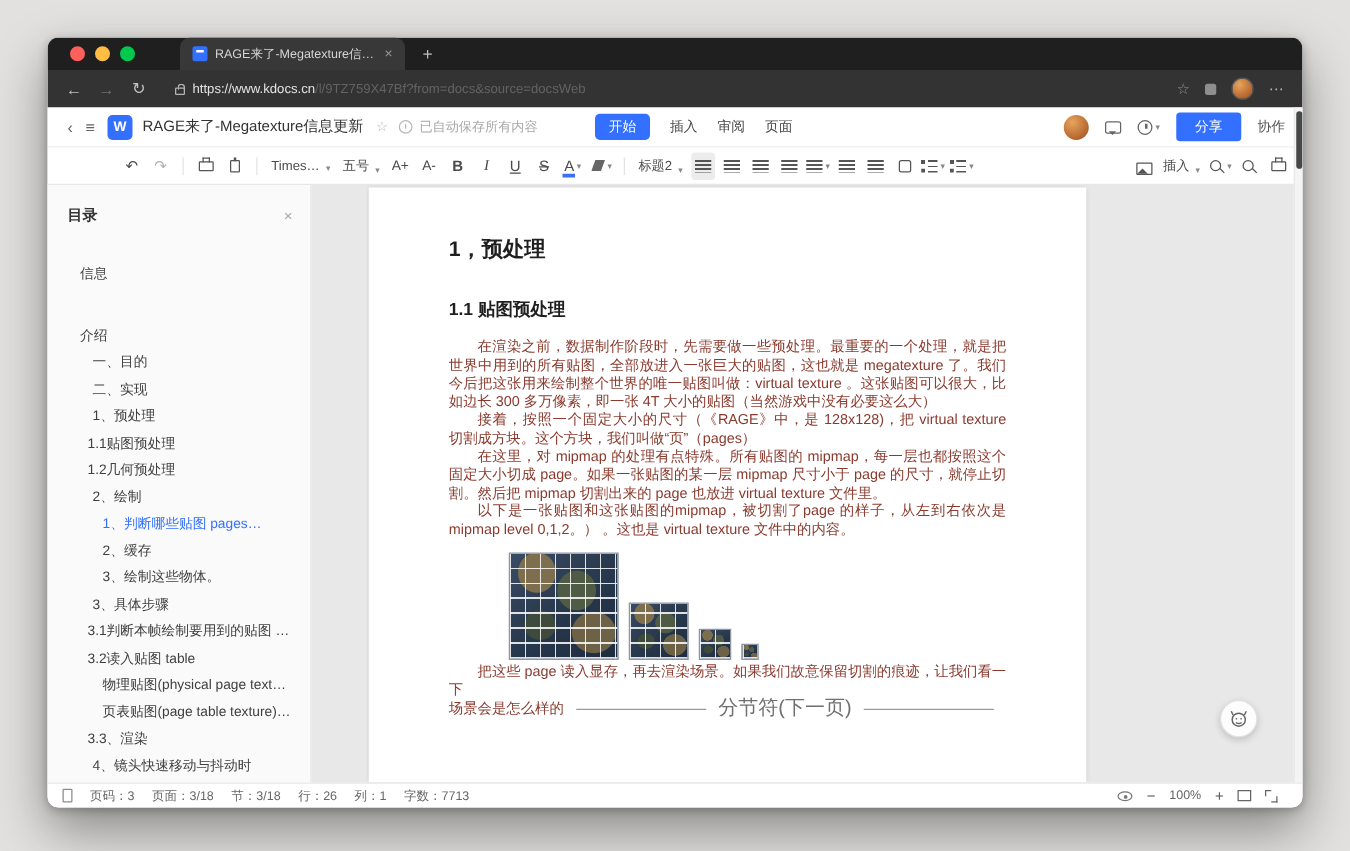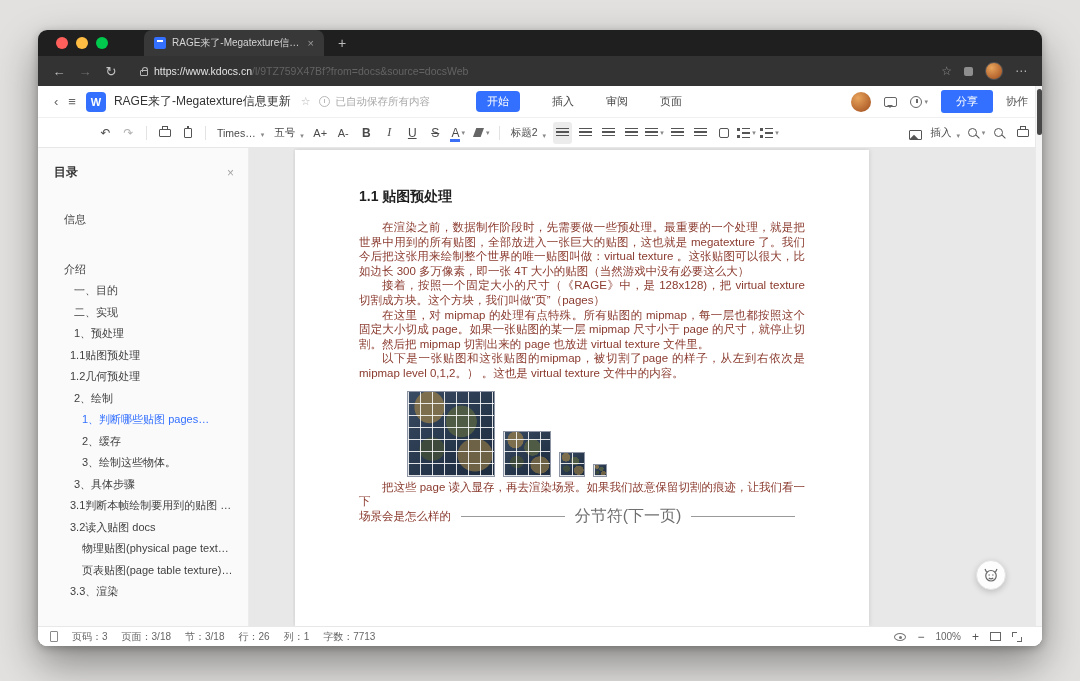--- a/index.html
+++ b/index.html
@@ -40,21 +40,21 @@
   .app { height:560px; background:#fff; position:relative; }
   .doc-header { height:32px; display:flex; align-items:center; padding:0 14px 0 16px; border-bottom:1px solid #f0f0f0; }
   .dh-ic { color:#666; font-size:13px; margin-right:10px; }
   .w-logo { width:20px; height:20px; border-radius:4px; background:#3370ff; color:#fff; font-weight:bold; font-size:11px;
             display:flex; align-items:center; justify-content:center; margin-right:8px; }
   .doc-title { font-size:12px; color:#333; margin-right:10px; white-space:nowrap; }
   .dh-star { color:#b9b9b9; font-size:11px; margin-right:8px; }
   .i-ck { width:11px; height:11px; border:1.2px solid #b9b9b9; border-radius:50%; position:relative; margin-right:6px; flex:none;}
   .i-ck::after{content:""; position:absolute; left:4px; top:2px; width:1.2px; height:3.5px; background:#b9b9b9;}
   .autosave { font-size:10.5px; color:#a8a8a8; white-space:nowrap; }
-  .menu-tabs { display:flex; align-items:center; gap:32px; margin-left:46px; }
+  .menu-tabs { display:flex; align-items:center; gap:16px; margin-left:46px; }
   .mtab { font-size:11px; color:#474747; white-space:nowrap; }
   .mtab.sel { background:#3370ff; color:#fff; border-radius:4px; padding:3px 11px; }
   .dh-right { margin-left:auto; display:flex; align-items:center; gap:13px; }
   .avatar2 { width:20px; height:20px; border-radius:50%; background:radial-gradient(circle at 35% 30%, #e8a45c, #b5652e 70%, #8a4a22); }
   .i-cm { width:13px; height:10px; border:1.3px solid #666; border-radius:2px; position:relative; }
   .i-cm::after { content:""; position:absolute; left:2px; bottom:-5px; border:3px solid transparent; border-top-color:#666; }
   .i-ck2 { width:12px; height:12px; border:1.3px solid #666; border-radius:50%; position:relative; }
   .i-ck2::after{content:""; position:absolute; left:5px; top:2px; width:1.3px; height:4px; background:#666;}
   .caret { font-size:7px; color:#888; margin-left:2px; }
   .share-btn { background:#3370ff; color:#fff; font-size:11px; border-radius:3px; padding:4px 15px; }
@@ -299,29 +299,31 @@
           <div class="titem t1">二、实现</div>
           <div class="titem t1">1、预处理</div>
           <div class="titem t2">1.1贴图预处理</div>
           <div class="titem t2">1.2几何预处理</div>
           <div class="titem t1">2、绘制</div>
           <div class="titem t3 active">1、判断哪些贴图 pages…</div>
           <div class="titem t3">2、缓存</div>
           <div class="titem t3">3、绘制这些物体。</div>
           <div class="titem t1">3、具体步骤</div>
           <div class="titem t2">3.1判断本帧绘制要用到的贴图 page</div>
-          <div class="titem t2">3.2读入贴图 docs</div>
+          <div class="titem t2">3.2读入贴图 table</div>
           <div class="titem t3">物理贴图(physical page textu…</div>
           <div class="titem t3">页表贴图(page table texture)…</div>
           <div class="titem t2">3.3、渲染</div>
+          <div class="titem t1">4、镜头快速移动与抖动时</div>
         </div>
       </aside>
 
       <div class="canvas">
         <div class="page">
+          <div class="h1">1，预处理</div>
           <div class="h2">1.1 贴图预处理</div>
           <p class="bp">在渲染之前，数据制作阶段时，先需要做一些预处理。最重要的一个处理，就是把世界中用到的所有贴图，全部放进入一张巨大的贴图，这也就是 megatexture 了。我们今后把这张用来绘制整个世界的唯一贴图叫做：virtual texture 。这张贴图可以很大，比如边长 300 多万像素，即一张 4T 大小的贴图（当然游戏中没有必要这么大）</p>
           <p class="bp">接着，按照一个固定大小的尺寸（《RAGE》中，是 128x128)，把 virtual texture 切割成方块。这个方块，我们叫做“页”（pages）</p>
           <p class="bp">在这里，对 mipmap 的处理有点特殊。所有贴图的 mipmap，每一层也都按照这个固定大小切成 page。如果一张贴图的某一层 mipmap 尺寸小于 page 的尺寸，就停止切割。然后把 mipmap 切割出来的 page 也放进 virtual texture 文件里。</p>
           <p class="bp">以下是一张贴图和这张贴图的mipmap，被切割了page 的样子，从左到右依次是mipmap level 0,1,2。） 。这也是 virtual texture 文件中的内容。</p>
           <div class="mips">
             <div class="mip m0"></div>
             <div class="mip m1"></div>
             <div class="mip m2"></div>
             <div class="mip m3"></div>

